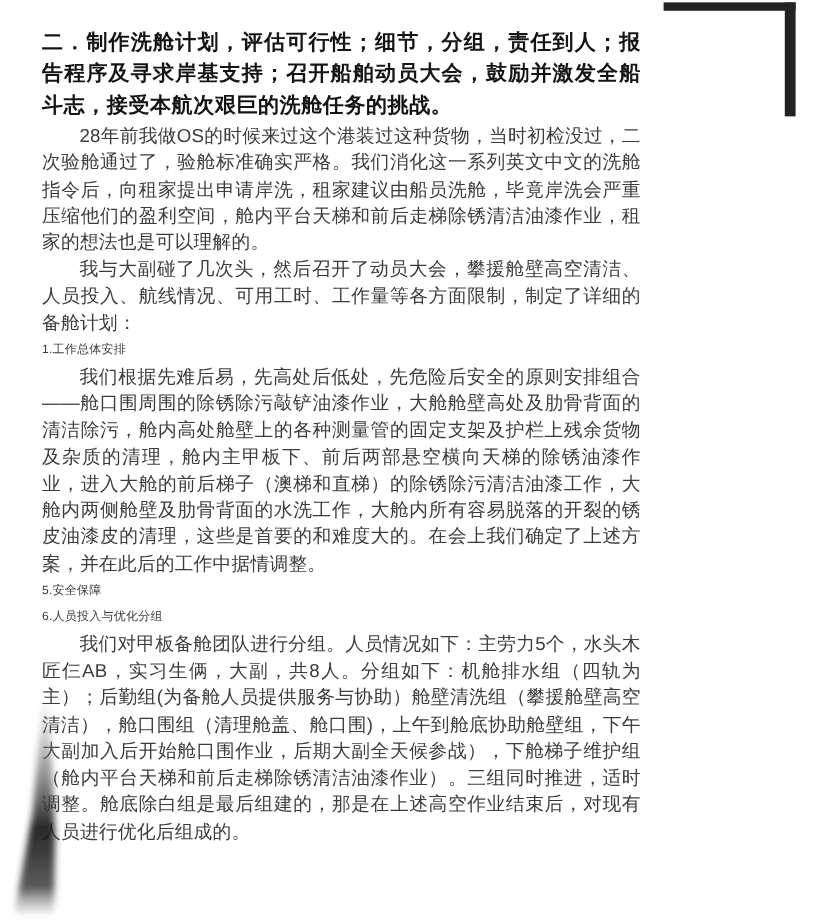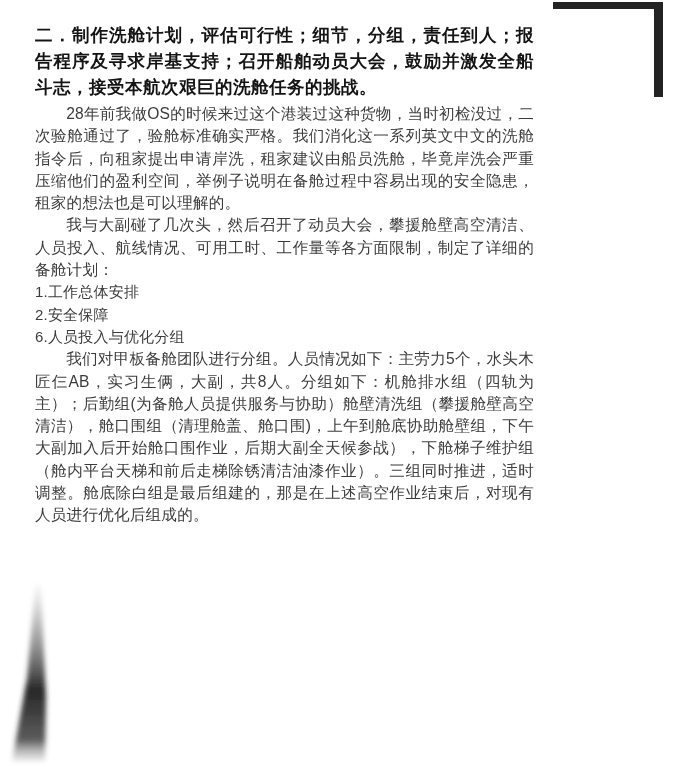--- a/index.html
+++ b/index.html
@@ -35,21 +35,21 @@
   .para {
     font-size: 15.6px;
     line-height: 22.3px;
     color: #3c3c3c;
     text-align: justify;
     text-indent: 2em;
     margin: 0;
     letter-spacing: 0.2px;
   }
   .section-title {
-    font-size: 15px;
+    font-size: 10px;
     line-height: 22.3px;
     color: #3c3c3c;
     text-align: left;
     text-indent: 0;
     margin: 0;
     letter-spacing: 0.2px;
   }
   
   .corner-bar-h {
     position: absolute;
@@ -75,24 +75,25 @@
     width: 60px;
     height: 191px;
     pointer-events: none;
   }
 </style>
 </head>
 <body>
 
 <div class="page">
   <p class="doc-heading">二．制作洗舱计划，评估可行性；细节，分组，责任到人；报告程序及寻求岸基支持；召开船舶动员大会，鼓励并激发全船斗志，接受本航次艰巨的洗舱任务的挑战。</p>
-  <p class="para">28年前我做OS的时候来过这个港装过这种货物，当时初检没过，二次验舱通过了，验舱标准确实严格。我们消化这一系列英文中文的洗舱指令后，向租家提出申请岸洗，租家建议由船员洗舱，毕竟岸洗会严重压缩他们的盈利空间，举例子说明在备舱过程中容易出现的安全隐患，租家的想法也是可以理解的。</p>
+  <p class="para">28年前我做OS的时候来过这个港装过这种货物，当时初检没过，二次验舱通过了，验舱标准确实严格。我们消化这一系列英文中文的洗舱指令后，向租家提出申请岸洗，租家建议由船员洗舱，毕竟岸洗会严重压缩他们的盈利空间，舱内平台天梯和前后走梯除锈清洁油漆作业，租家的想法也是可以理解的。</p>
   <p class="para">我与大副碰了几次头，然后召开了动员大会，攀援舱壁高空清洁、人员投入、航线情况、可用工时、工作量等各方面限制，制定了详细的备舱计划：</p>
   <p class="section-title">1.工作总体安排</p>
-  <p class="section-title">2.安全保障</p>
+  <p class="para">我们根据先难后易，先高处后低处，先危险后安全的原则安排组合——舱口围周围的除锈除污敲铲油漆作业，大舱舱壁高处及肋骨背面的清洁除污，舱内高处舱壁上的各种测量管的固定支架及护栏上残余货物及杂质的清理，舱内主甲板下、前后两部悬空横向天梯的除锈油漆作业，进入大舱的前后梯子（澳梯和直梯）的除锈除污清洁油漆工作，大舱内两侧舱壁及肋骨背面的水洗工作，大舱内所有容易脱落的开裂的锈皮油漆皮的清理，这些是首要的和难度大的。在会上我们确定了上述方案，并在此后的工作中据情调整。</p>
+  <p class="section-title">5.安全保障</p>
   <p class="section-title">6.人员投入与优化分组</p>
   <p class="para">我们对甲板备舱团队进行分组。人员情况如下：主劳力5个，水头木匠仨AB，实习生俩，大副，共8人。分组如下：机舱排水组（四轨为主）；后勤组(为备舱人员提供服务与协助）舱壁清洗组（攀援舱壁高空清洁），舱口围组（清理舱盖、舱口围)，上午到舱底协助舱壁组，下午大副加入后开始舱口围作业，后期大副全天候参战），下舱梯子维护组（舱内平台天梯和前后走梯除锈清洁油漆作业）。三组同时推进，适时调整。舱底除白组是最后组建的，那是在上述高空作业结束后，对现有人员进行优化后组成的。</p>
 </div>
 
 <div class="corner-bar-h"></div>
 <div class="corner-bar-v"></div>
 
 <svg class="curl-shadow" width="60" height="191" viewBox="0 0 60 191" xmlns="http://www.w3.org/2000/svg">
   <defs>
     <linearGradient id="curlGrad" x1="0" y1="0" x2="0" y2="1">

